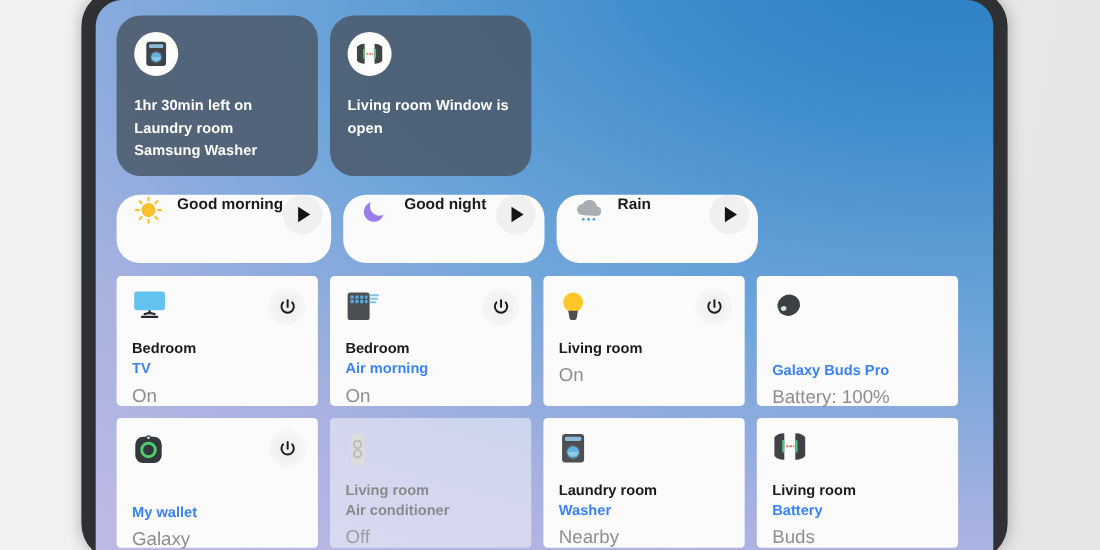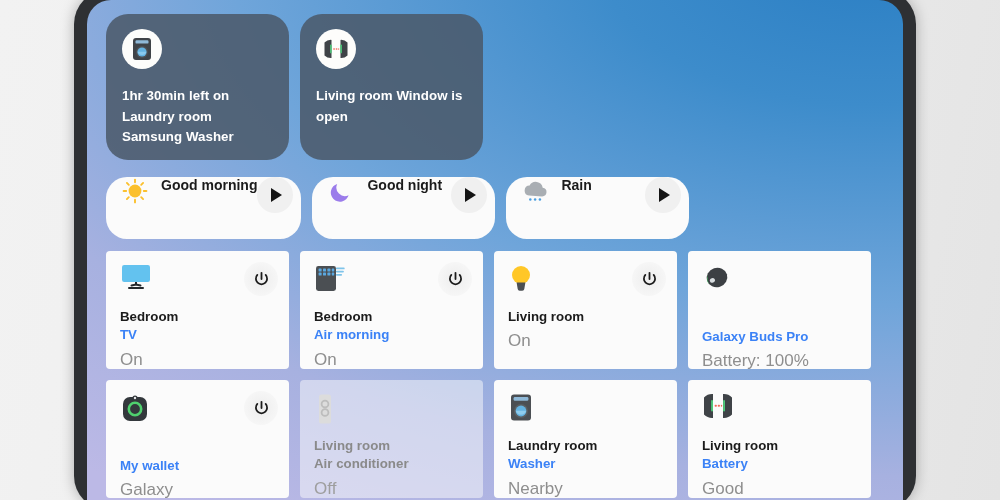--- a/index.html
+++ b/index.html
@@ -448,21 +448,21 @@
               <rect x="9.1" y="7" width="1.9" height="11.5" rx="0.95" fill="#4fc97a"></rect>
               <rect x="21.1" y="7" width="1.9" height="11.5" rx="0.95" fill="#4fc97a"></rect>
               <rect x="12.6" y="11.8" width="2.3" height="1.9" rx="0.9" fill="#f26a5a"></rect>
               <rect x="15.7" y="11.8" width="2.3" height="1.9" rx="0.9" fill="#f26a5a"></rect>
               <rect x="18.8" y="11.8" width="1.4" height="1.9" rx="0.7" fill="#f26a5a"></rect>
             </svg>
           </div>
           <div class="device-text">
             <div class="device-room">Living room</div>
             <div class="device-name">Battery</div>
-            <div class="device-status">Good</div>
+            <div class="device-status">Buds</div>
           </div>
         </div>
 
       </div>
 
     </div>
   </div>
 </div>
 
 </body></html>

